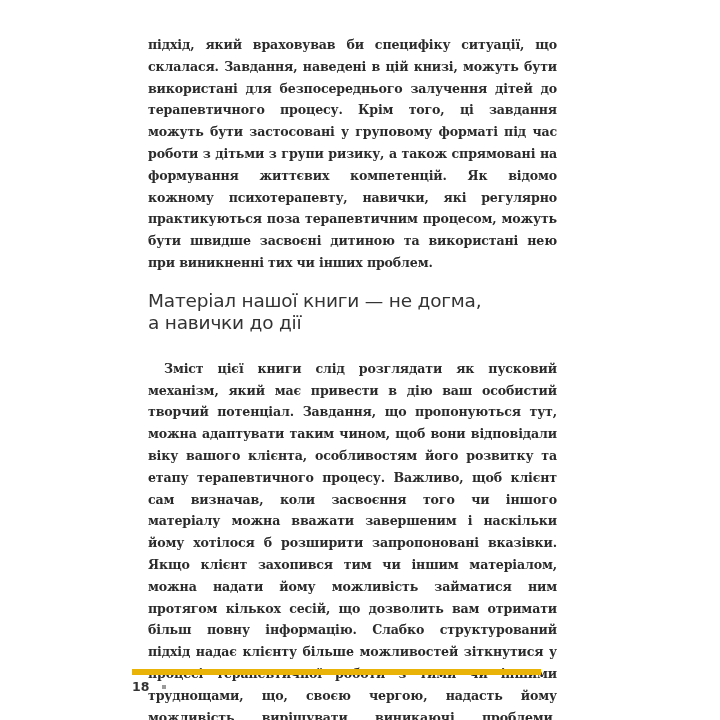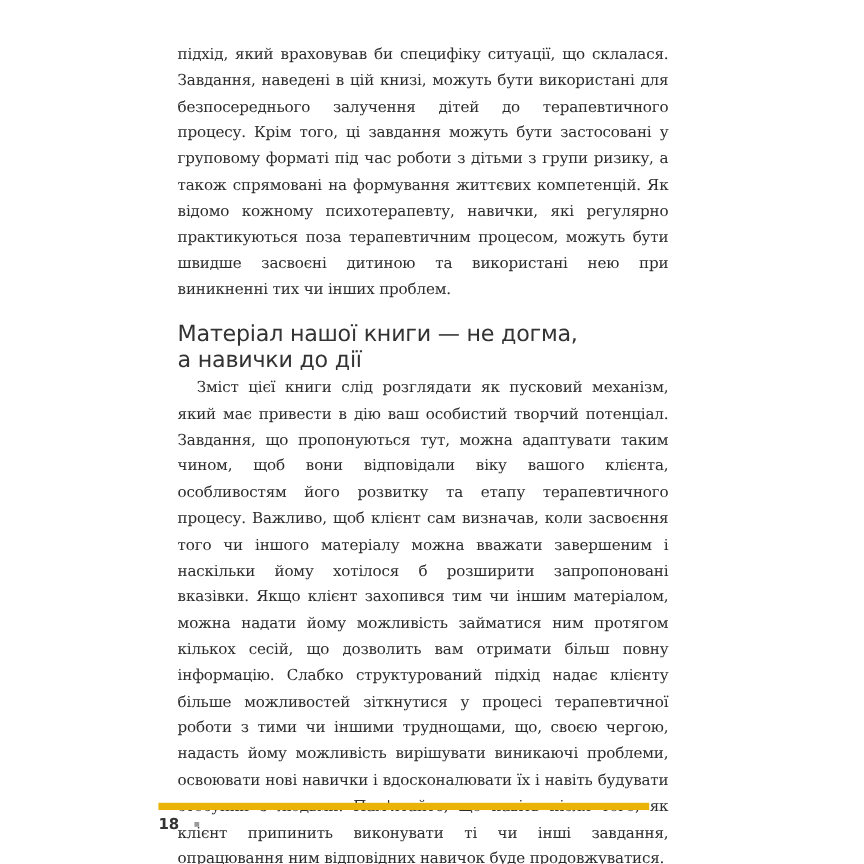--- a/index.html
+++ b/index.html
@@ -21,34 +21,35 @@
       color: #2b2b2b;
       font-family: "DejaVu Serif", "Liberation Serif", serif;
     }
     .para {
       margin: 0;
       font-size: 12.6px;
       line-height: 21.8px;
       text-align: justify;
       letter-spacing: -0.15px;
       hyphens: auto;
+      font-weight: bold;
     }
     .para.indent {
       text-indent: 16px;
     }
     .heading {
       margin: 0;
       font-family: "DejaVu Sans", "Liberation Sans", sans-serif;
       font-weight: normal;
       font-size: 18.5px;
       line-height: 22px;
       color: #333333;
       letter-spacing: -0.2px;
     }
-    .h1 { margin-top: 16px; margin-bottom: 0; }
+    .h1 { margin-top: 16px; margin-bottom: 24px; }
     .footer {
       position: absolute;
       left: 132px;
       top: 669px;
       width: 409px;
       border-top: 6px solid #eab308;
       height: 22px;
     }
     .page-number {
       position: absolute;

